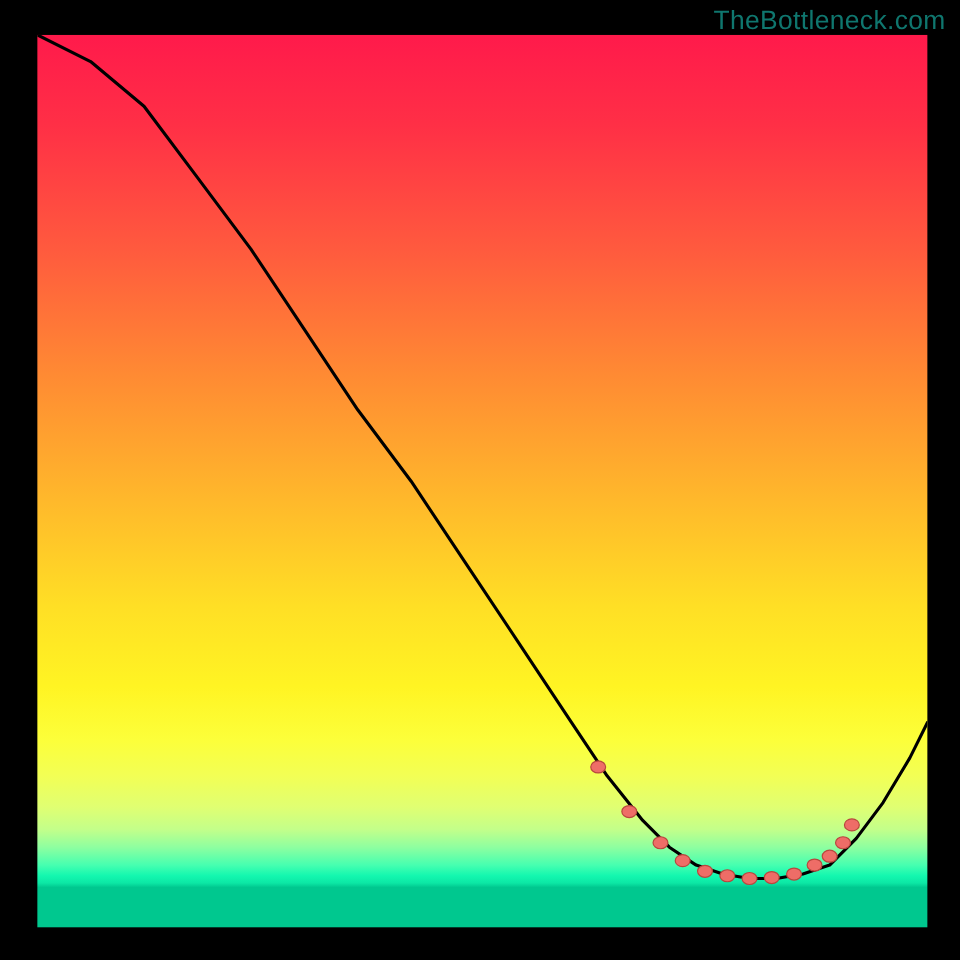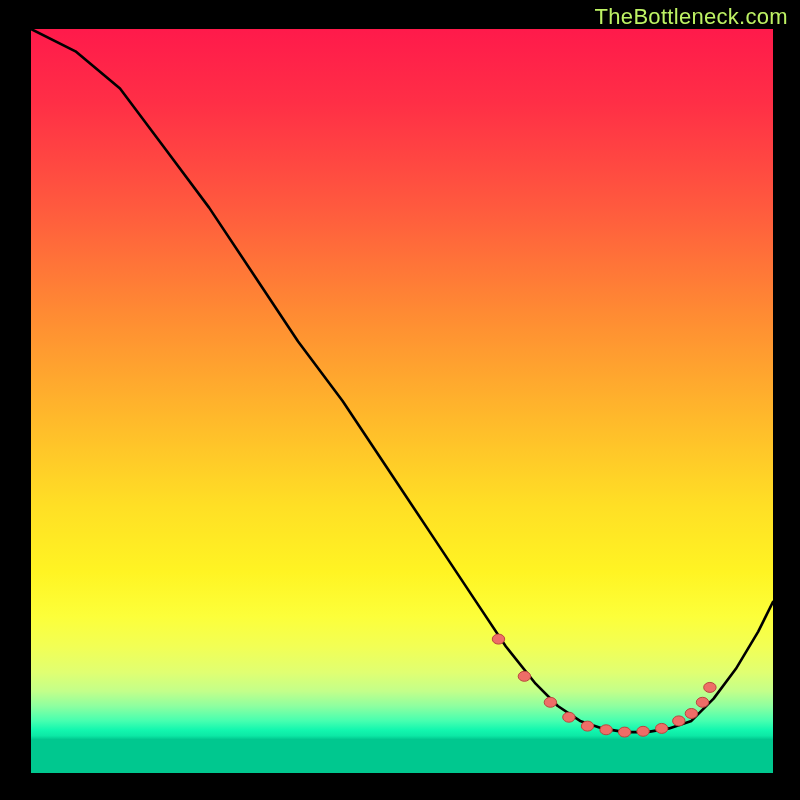--- a/index.html
+++ b/index.html
@@ -14,21 +14,21 @@
   .frame {
     position: relative;
     width: 800px;
     height: 800px;
     background: #000;
   }
   .watermark {
     position: absolute;
     top: 4px;
     right: 12px;
-    color: #bef264;
+    color: #0f766e;
     font-size: 22px;
     font-weight: 500;
     letter-spacing: 0.3px;
     z-index: 20;
   }
   .plot-area {
     position: absolute;
     left: 31px;
     top: 29px;
     width: 742px;

